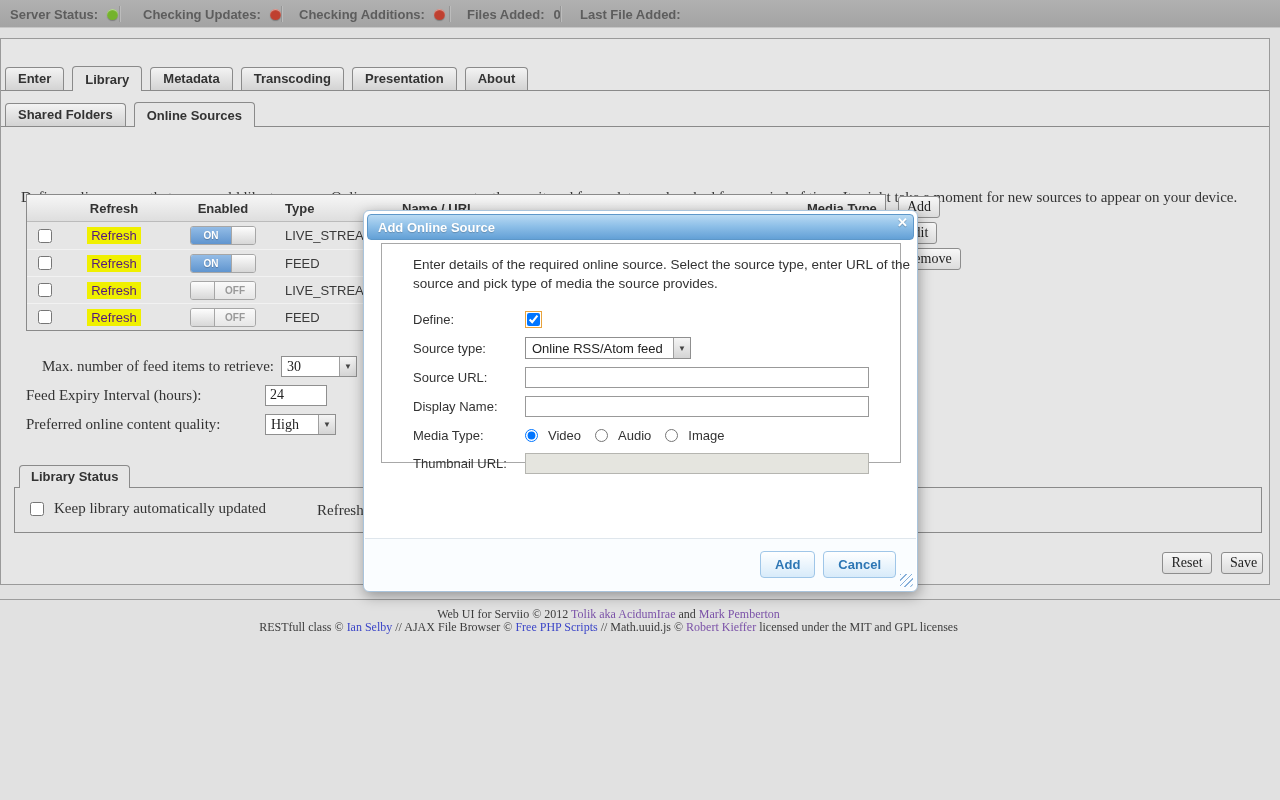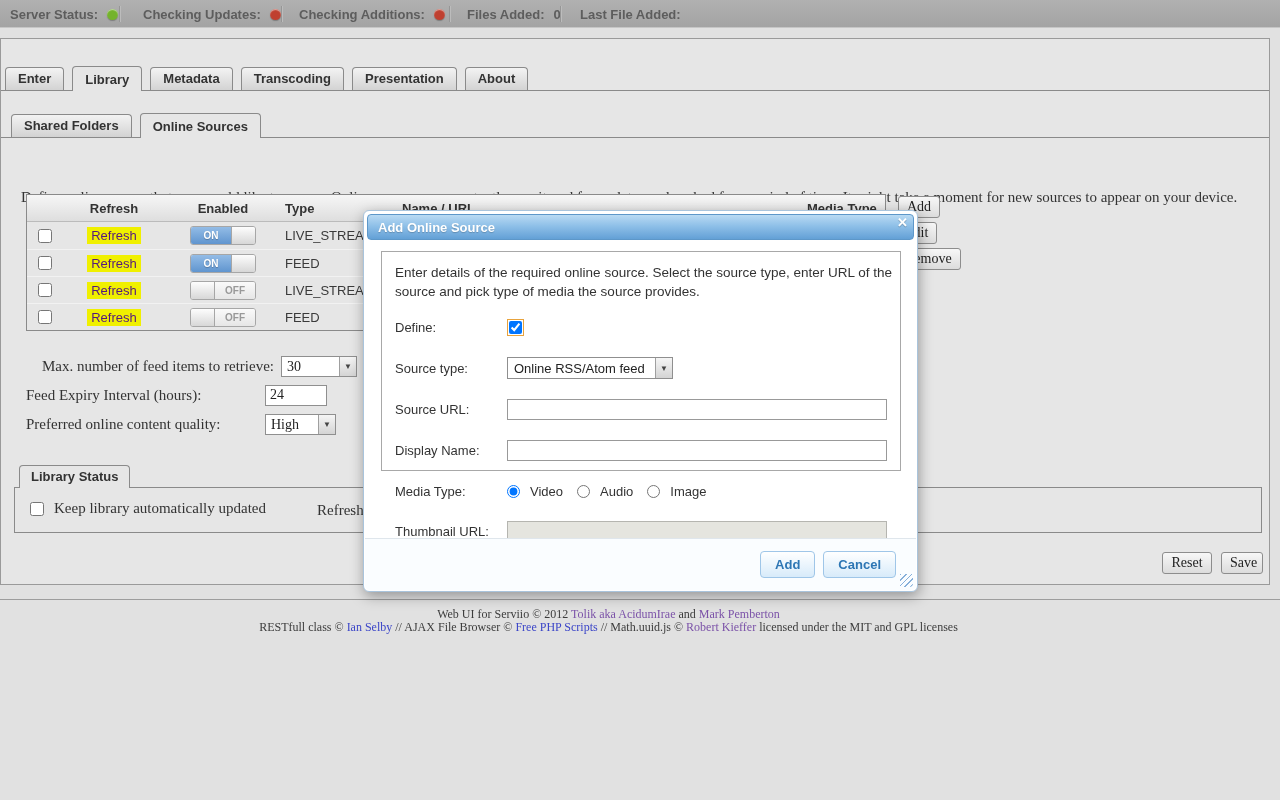--- a/index.html
+++ b/index.html
@@ -30,21 +30,21 @@
   
   .panel {
     position:absolute; left:0; top:38px; width:1270px; height:547px;
     background:#e6e6e6; border:1px solid #9a9a9a;
   }
 
   
   .tabstrip { position:absolute; left:0; right:0; height:25px;
     border-bottom:1px solid #8a8a8a; display:flex; align-items:flex-end; gap:8px; }
   .tabstrip.main { top:27px; padding-left:4px; }
-  .tabstrip.sub  { top:74px; padding-left:10px; }
+  .tabstrip.sub  { top:63px; padding-left:4px; }
   .tab {
     height:23px; border:1px solid #8a8a8a; border-bottom:none;
     border-radius:4px 4px 0 0;
     background:linear-gradient(#f3f3f3,#d3d3d3);
     padding:0 12px; line-height:22px;
     font-weight:bold; font-size:13px; color:#333; cursor:pointer;
     position:relative;
   }
   .tab.active {
     height:25px; margin-bottom:-1px; background:#e6e6e6; line-height:25px; z-index:2;
@@ -152,25 +152,25 @@
     position:absolute; left:3px; top:3px; right:3px; height:26px;
     border-radius:4px; border:1px solid #5d97c9;
     background:linear-gradient(#b9daf3, #8fc0e8 45%, #63a0d6);
     display:flex; align-items:center;
   }
   .modal-title-text { font-size:13px; font-weight:bold; color:#fff;
     padding-left:10px; text-shadow:0 1px 1px rgba(0,0,0,.2); }
   .modal-close { position:absolute; right:9px; top:4px; font-size:13px; font-weight:bold;
     color:#fff; cursor:pointer; text-shadow:0 1px 1px rgba(0,0,0,.25); }
   .helpbox {
-    position:absolute; left:17px; top:40px; width:520px; height:220px;
-    border:1px solid #a8a8a8; background:#fff; padding:11px 13px;
+    position:absolute; left:17px; top:32px; width:520px; height:220px;
+    border:1px solid #a8a8a8; background:#fff; padding:11px 31px;
   }
   .helptext { font-size:13.5px; color:#333; line-height:19px; width:500px; }
-  .mrow { display:flex; align-items:center; margin-top:20px; min-height:20px; }
+  .mrow { display:flex; align-items:center; margin-top:8px; min-height:20px; }
   .mlabel { width:112px; font-size:13px; color:#333; flex:none; }
   .mcombo { display:flex; height:22px; border:1px solid #8f8f8f; background:#fff; cursor:pointer; }
   .mcombo-val { font-size:13px; color:#222; padding:3px 6px 0 6px; width:147px; white-space:nowrap; }
   .mcombo-btn { width:17px; background:linear-gradient(#f5f5f5,#d4d4d4);
     border-left:1px solid #9f9f9f; display:flex; align-items:center; justify-content:center;
     font-size:8px; color:#444; }
   .minput { width:383px; height:21px; border:1px solid #999; background:#fff;
     font-size:13px; color:#222; padding:0 4px; }
   .minput.disabled { background:#e5e5df; border-color:#b5b5b0; }
   .chkwrap { display:inline-flex; border:1px solid #e8a33d; padding:1px; background:#fff; }

